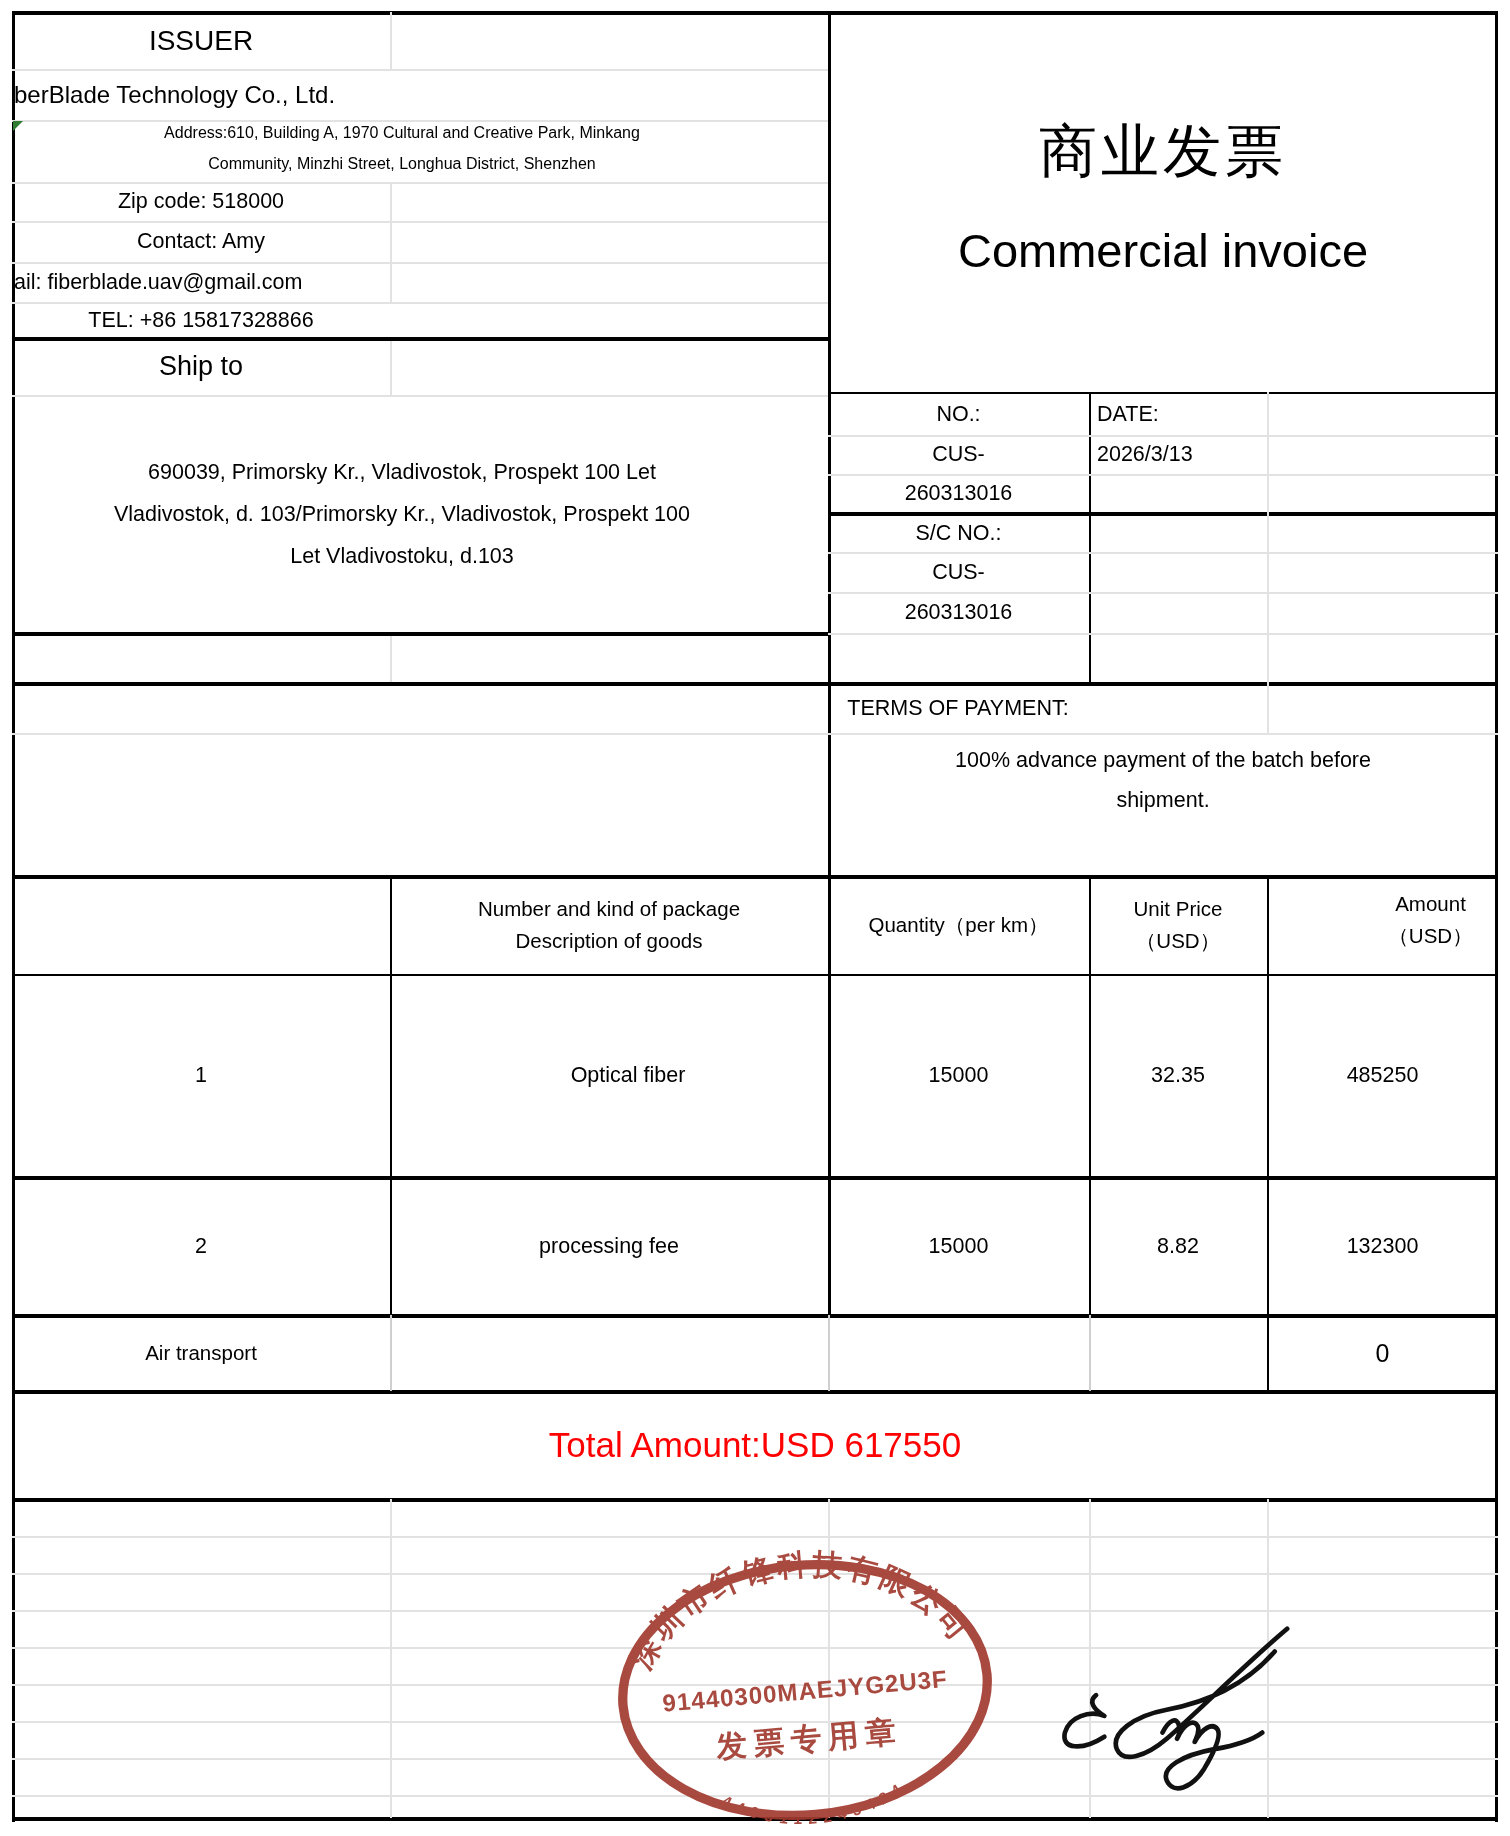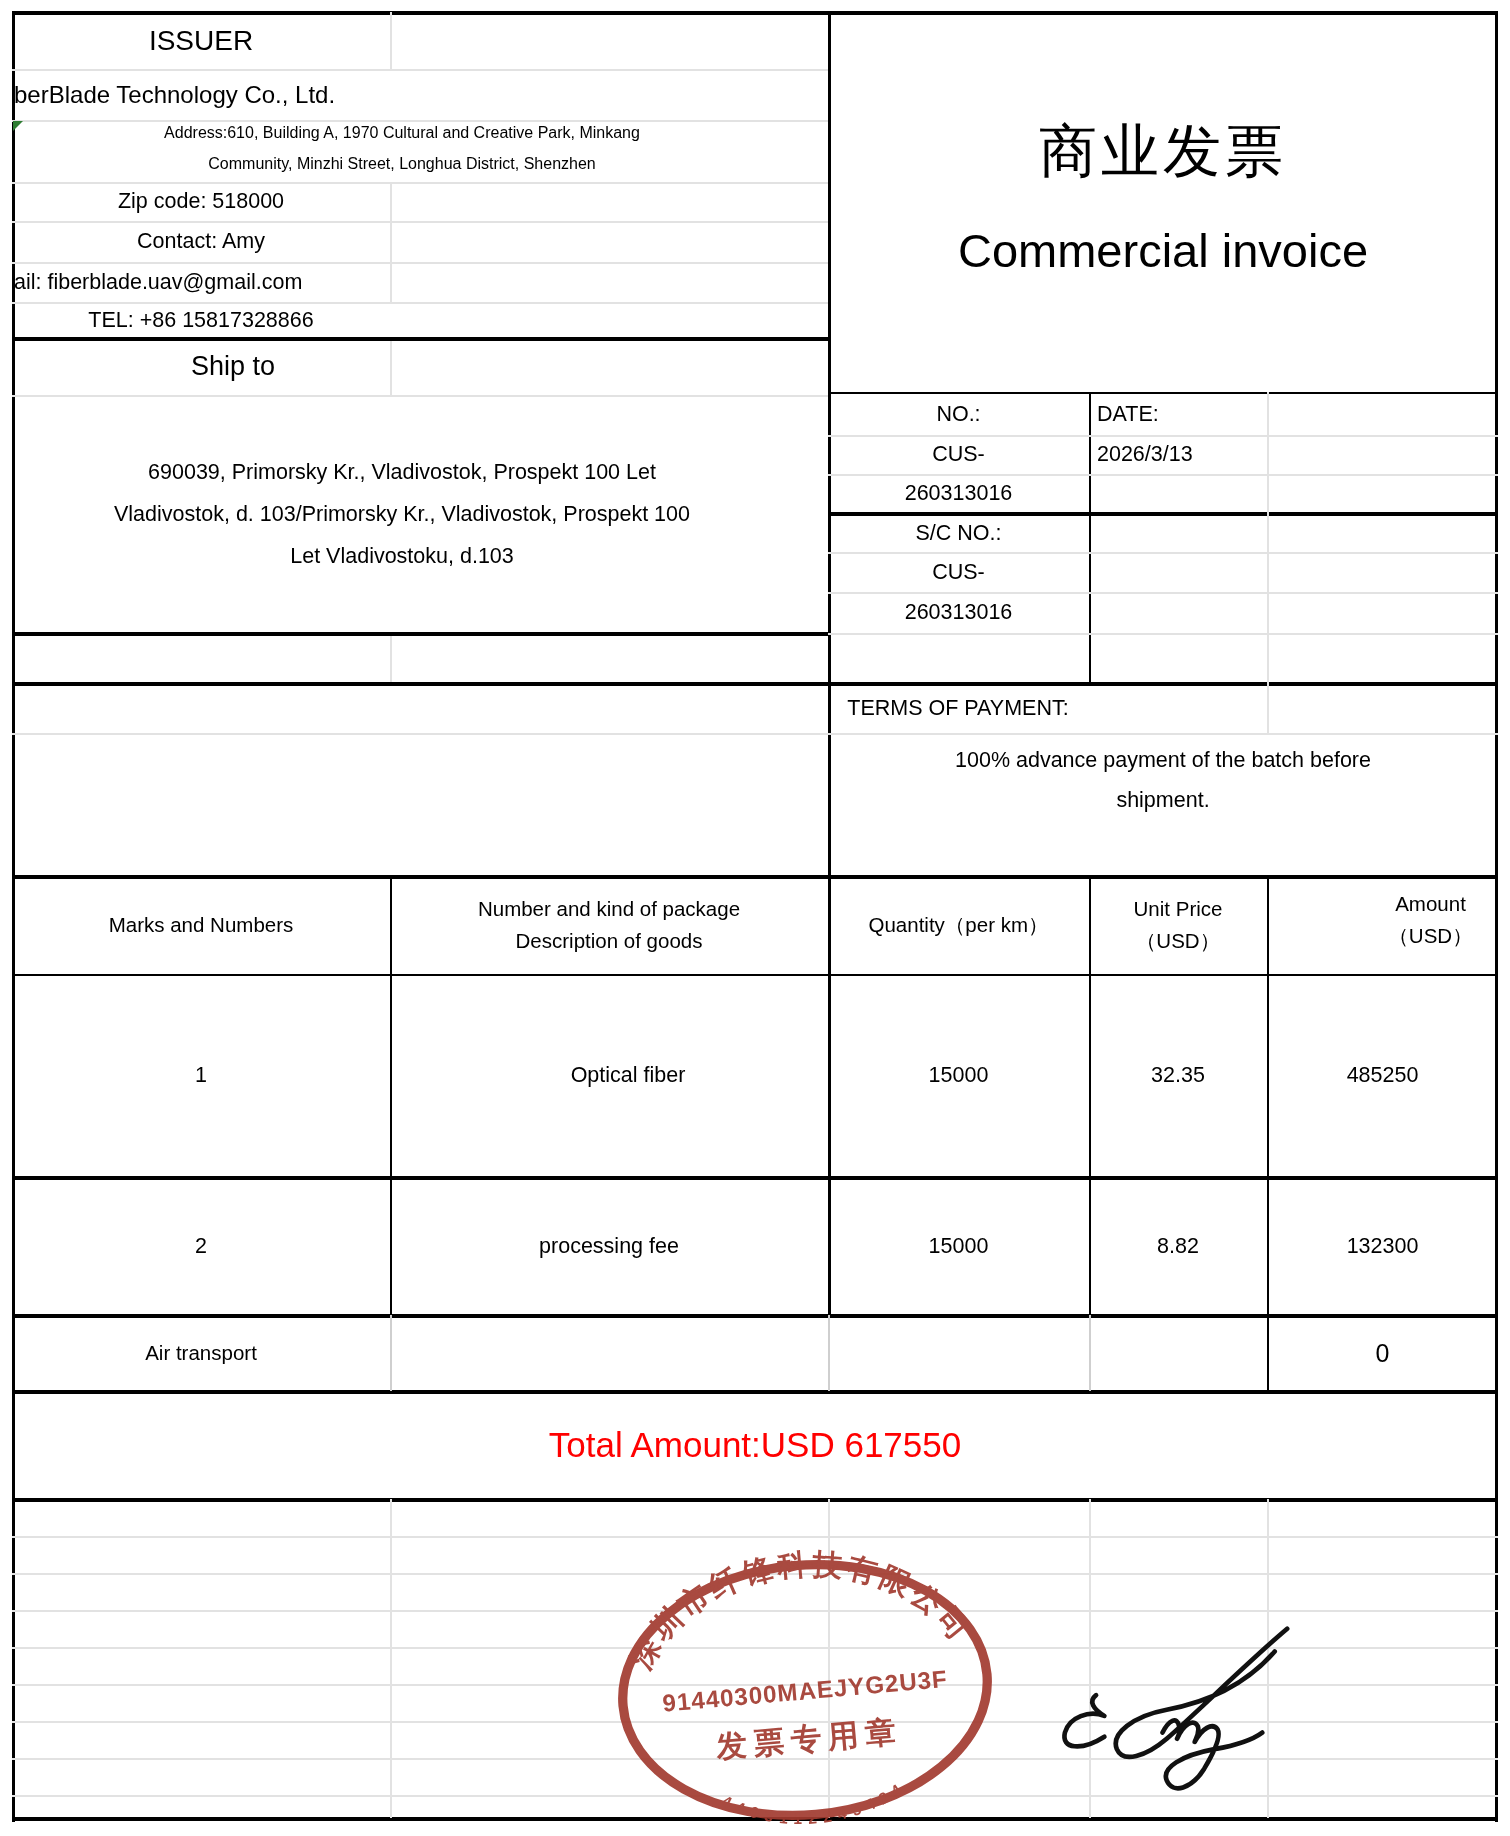--- a/index.html
+++ b/index.html
@@ -100,42 +100,41 @@
   <div class="cell" style="left:12px;top:12px;width:378px;height:57px;font-size:28px;">ISSUER</div>
   <div class="cell left f21" style="left:14px;top:69px;width:800px;height:51px;font-size:24px;">berBlade Technology Co., Ltd.</div>
   <div class="comment-tri"></div>
   <div class="cell f17" style="left:12px;top:118px;width:780px;height:30px;">Address:610, Building A, 1970 Cultural and Creative Park, Minkang</div>
   <div class="cell f17" style="left:12px;top:148px;width:780px;height:32px;">Community, Minzhi Street, Longhua District, Shenzhen</div>
   <div class="cell f21" style="left:12px;top:182px;width:378px;height:39px;">Zip code: 518000</div>
   <div class="cell f21" style="left:12px;top:221px;width:378px;height:41px;">Contact: Amy</div>
   <div class="cell left f21" style="left:14px;top:262px;width:600px;height:40px;">ail: fiberblade.uav@gmail.com</div>
   <div class="cell f21" style="left:12px;top:302px;width:378px;height:36px;">TEL: +86 15817328866</div>
 
-  <div class="cell" style="left:12px;top:338px;width:378px;height:57px;font-size:27px;padding-left:32px;">Ship to</div>
+  <div class="cell" style="left:12px;top:338px;width:378px;height:57px;font-size:27px;">Ship to</div>
   <div class="cell f21" style="left:12px;top:455px;width:780px;height:34px;">690039, Primorsky Kr., Vladivostok, Prospekt 100 Let</div>
   <div class="cell f21" style="left:12px;top:497px;width:780px;height:34px;">Vladivostok, d. 103/Primorsky Kr., Vladivostok, Prospekt 100</div>
   <div class="cell f21" style="left:12px;top:539px;width:780px;height:34px;">Let Vladivostoku, d.103</div>
 
   <div class="cell title-zh" style="left:828px;top:100px;width:670px;height:104px;">商业发票</div>
   <div class="cell title-en" style="left:828px;top:208px;width:670px;height:84px;">Commercial invoice</div>
 
   <div class="cell f21" style="left:828px;top:394px;width:261px;height:41px;">NO.:</div>
   <div class="cell f21" style="left:828px;top:435px;width:261px;height:39px;">CUS-</div>
   <div class="cell f21" style="left:828px;top:474px;width:261px;height:39px;">260313016</div>
   <div class="cell left f21" style="left:1097px;top:394px;width:200px;height:41px;">DATE:</div>
   <div class="cell left f21" style="left:1097px;top:435px;width:200px;height:39px;">2026/3/13</div>
   <div class="cell f21" style="left:828px;top:515px;width:261px;height:37px;">S/C NO.:</div>
   <div class="cell f21" style="left:828px;top:552px;width:261px;height:40px;">CUS-</div>
   <div class="cell f21" style="left:828px;top:592px;width:261px;height:41px;">260313016</div>
 
   <div class="cell f21" style="left:708px;top:683px;width:500px;height:50px;">TERMS OF PAYMENT:</div>
   <div class="cell f21" style="left:828px;top:740px;width:670px;height:40px;">100% advance payment of the batch before</div>
   <div class="cell f21" style="left:828px;top:780px;width:670px;height:40px;">shipment.</div>
 
-  <div class="cell f20" style="left:12px;top:876px;width:378px;height:98px;">Marks and Numbers</div>
   <div class="cell col f20" style="left:390px;top:876px;width:438px;height:98px;">
     <span>Number and kind of package</span>
     <span>Description of goods</span>
   </div>
   <div class="cell f20" style="left:828px;top:876px;width:261px;height:98px;">Quantity（per km）</div>
   <div class="cell col f20" style="left:1089px;top:876px;width:178px;height:98px;">
     <span>Unit Price</span>
     <span>（USD）</span>
   </div>
   <div class="cell col f20" style="left:1315px;top:876px;width:231px;height:88px;border-radius:22px;">

